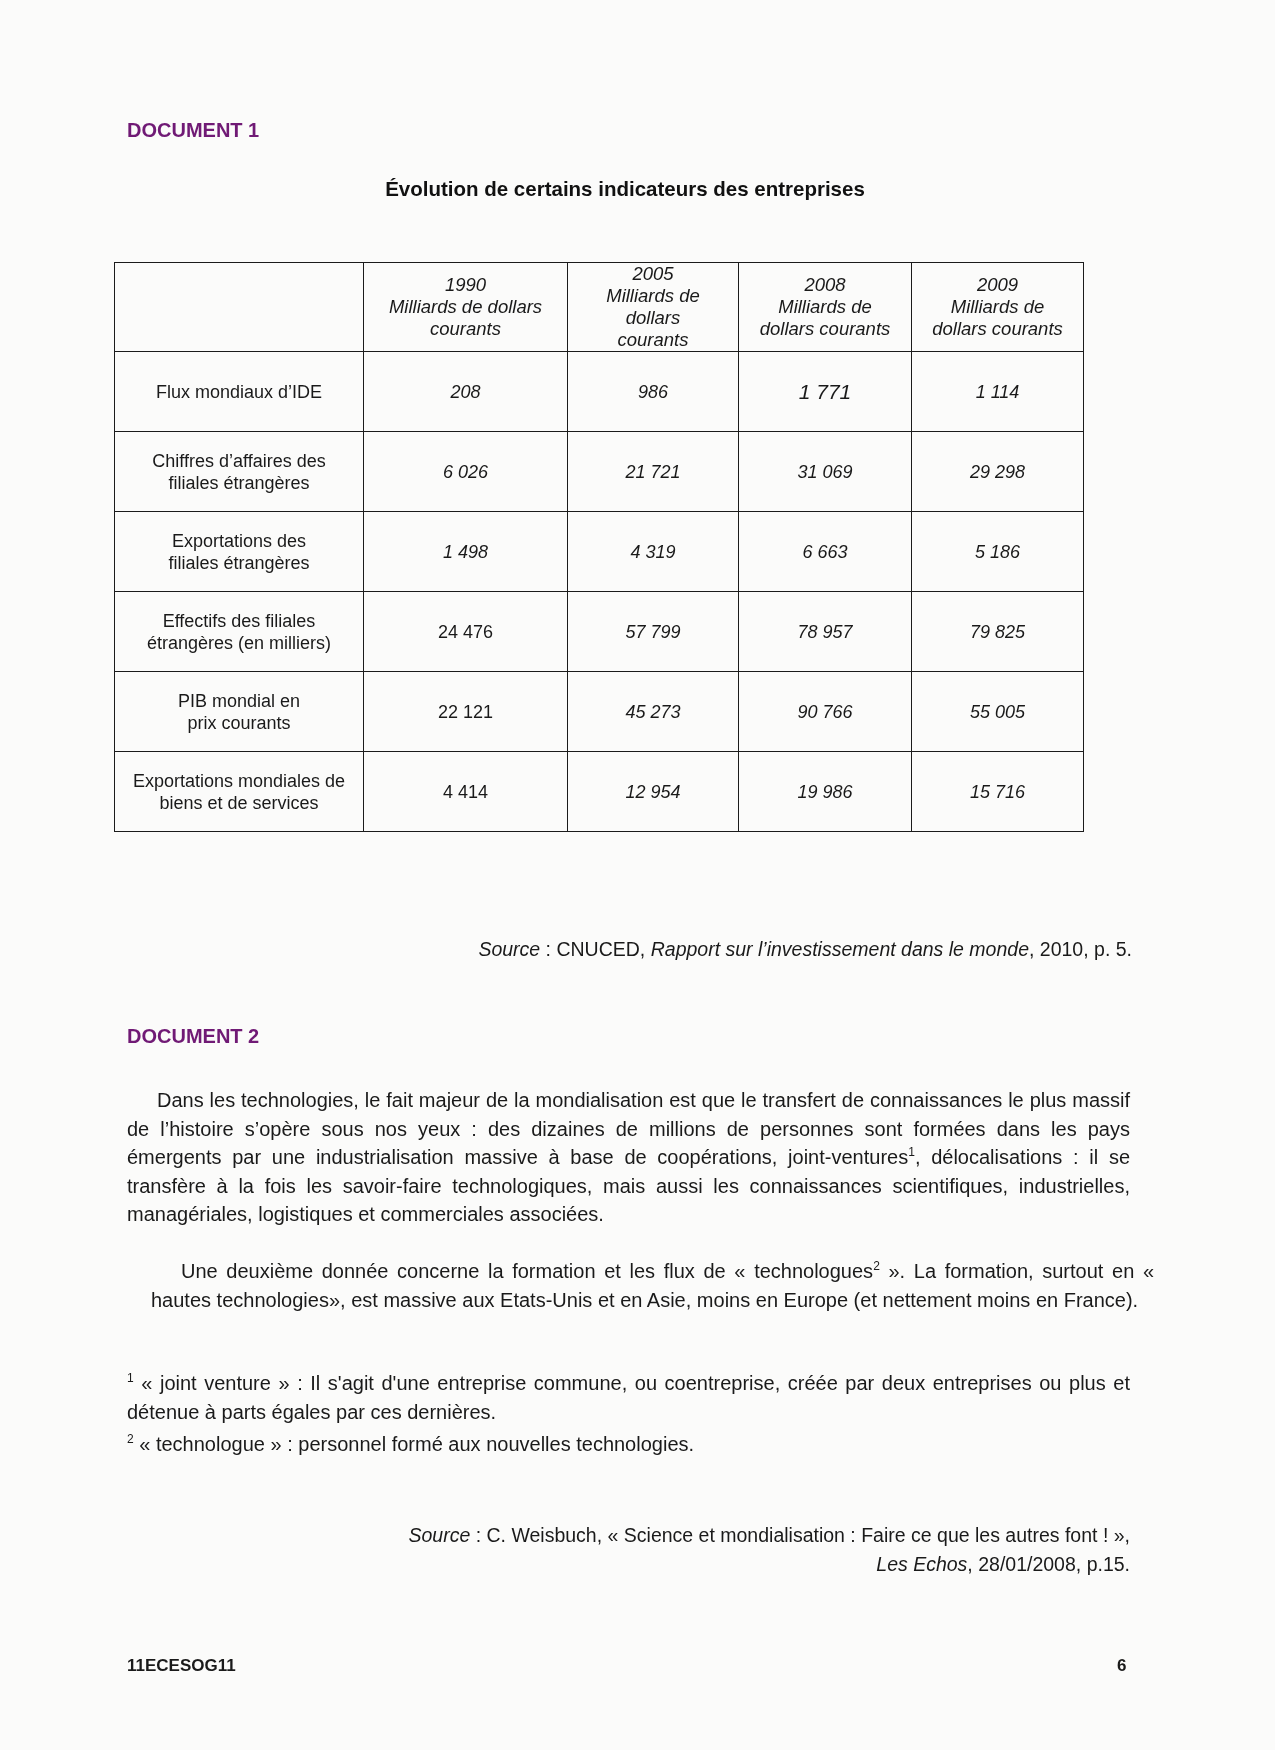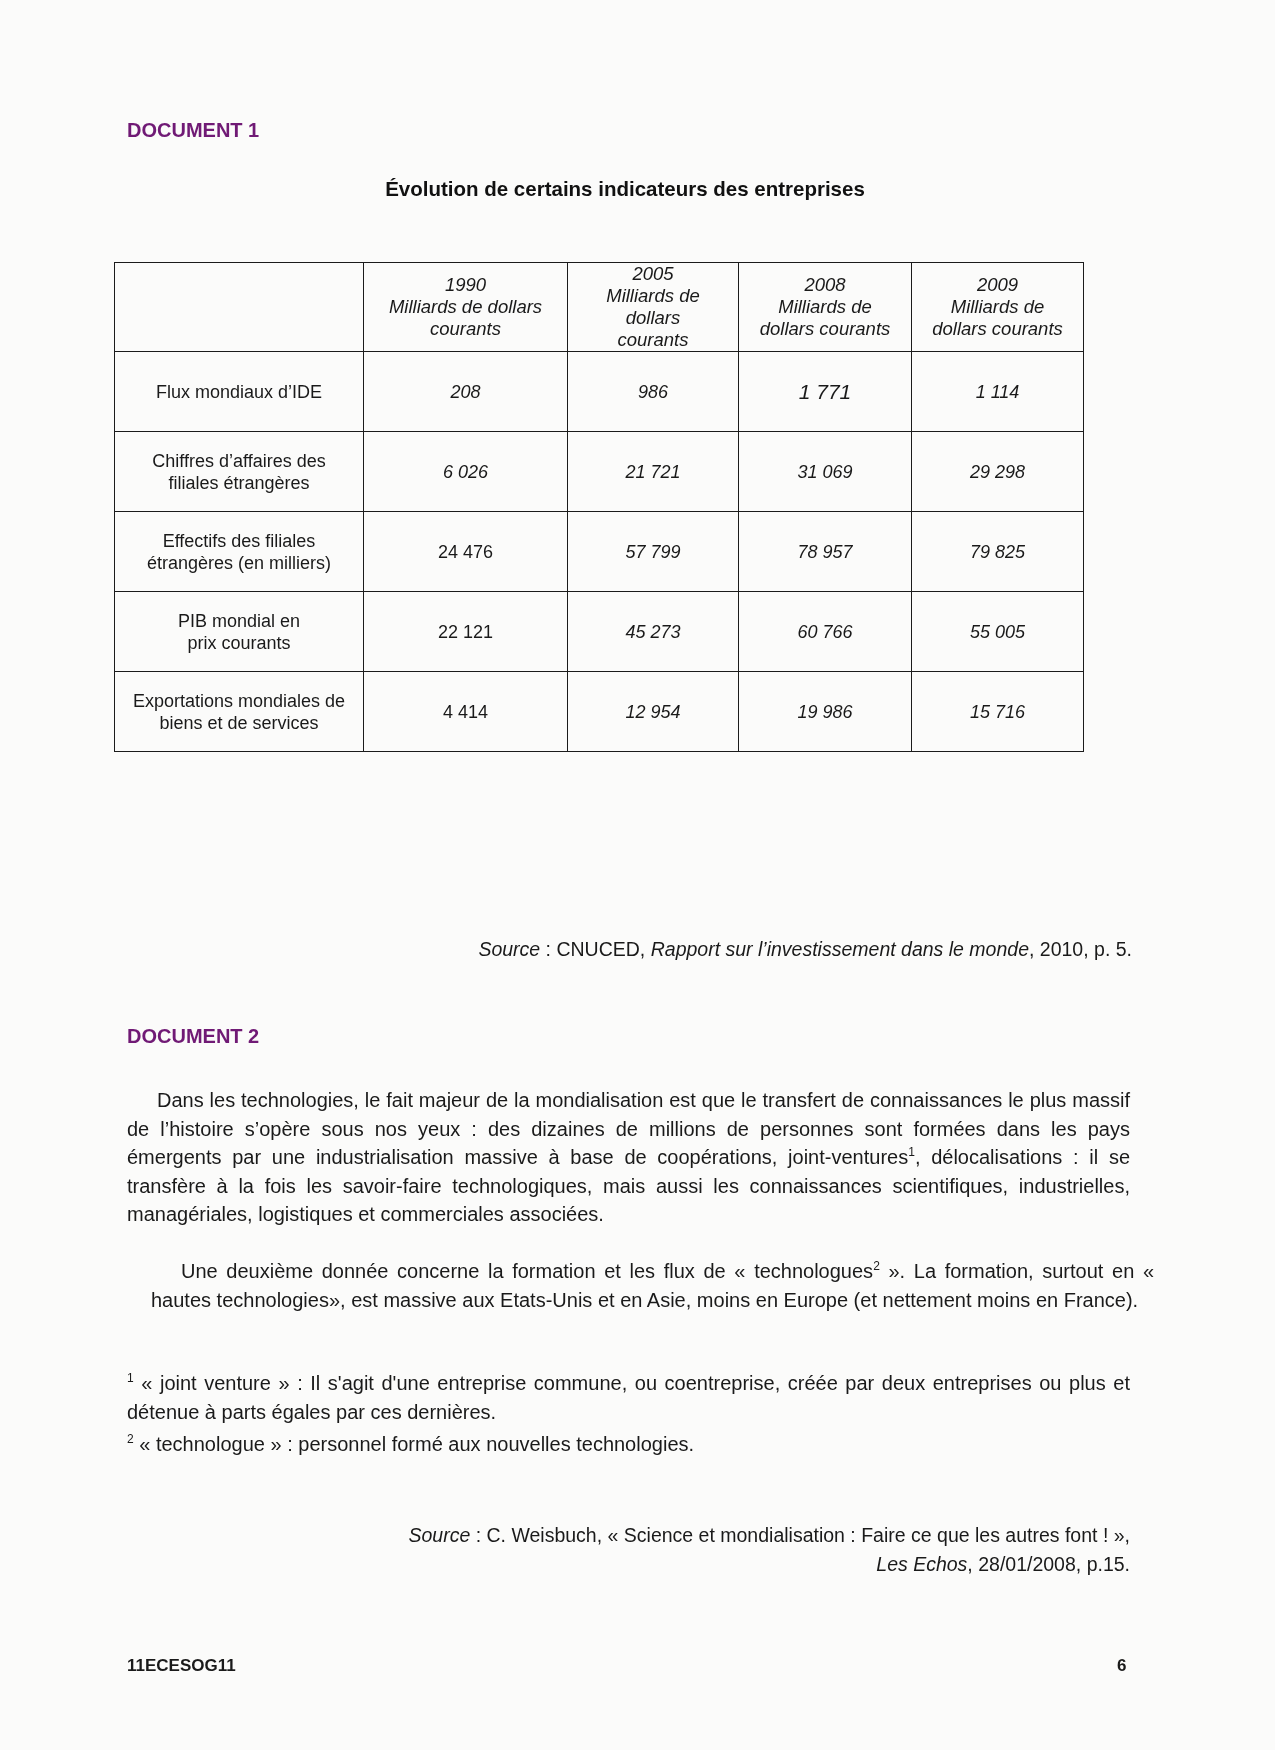--- a/index.html
+++ b/index.html
@@ -99,31 +99,38 @@
     <td class="it">1 114</td>
   </tr>
   <tr class="row">
     <td style="padding:0 20px">Chiffres d’affaires des filiales étrangères</td>
     <td class="it">6 026</td>
     <td class="it">21 721</td>
     <td class="it">31 069</td>
     <td class="it">29 298</td>
   </tr>
   <tr class="row">
+    <td style="padding:0 30px">Exportations des filiales étrangères</td>
+    <td class="it">1 498</td>
+    <td class="it">4 319</td>
+    <td class="it">6 663</td>
+    <td class="it">5 186</td>
+  </tr>
+  <tr class="row">
     <td style="padding:0 14px">Effectifs des filiales étrangères (en milliers)</td>
     <td>24 476</td>
     <td class="it">57 799</td>
     <td class="it">78 957</td>
     <td class="it">79 825</td>
   </tr>
   <tr class="row">
     <td style="padding:0 50px">PIB mondial en prix courants</td>
     <td>22 121</td>
     <td class="it">45 273</td>
-    <td class="it">60 766</td>
+    <td class="it">90 766</td>
     <td class="it">55 005</td>
   </tr>
   <tr class="row">
     <td style="padding:0 6px">Exportations mondiales de biens et de services</td>
     <td>4 414</td>
     <td class="it">12 954</td>
     <td class="it">19 986</td>
     <td class="it">15 716</td>
   </tr>
 </tbody>

